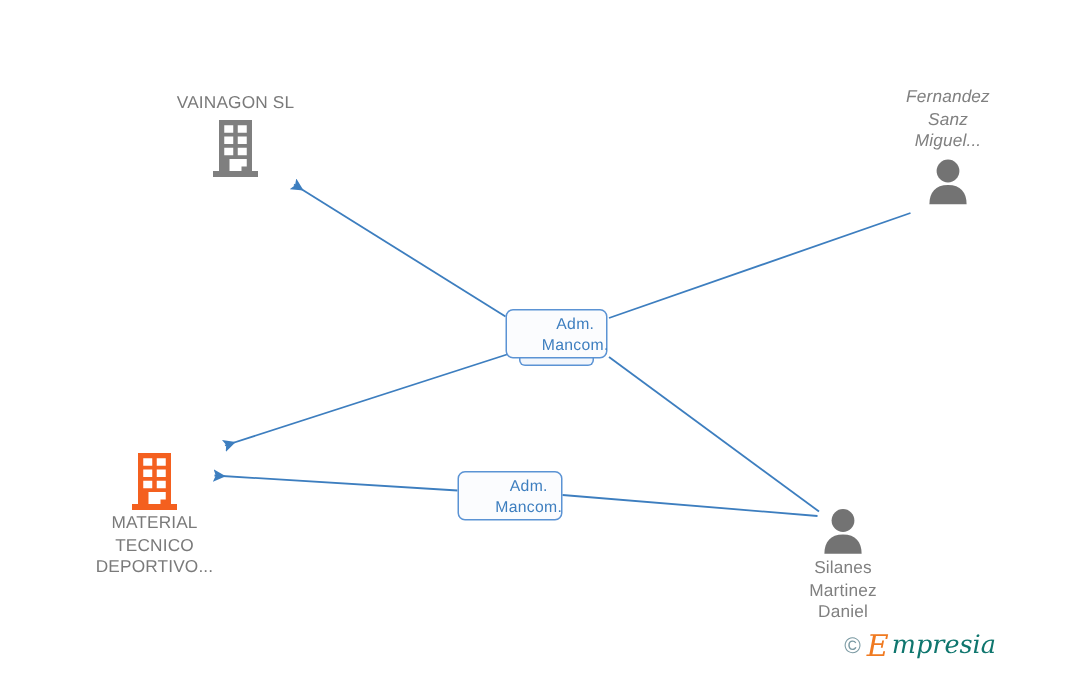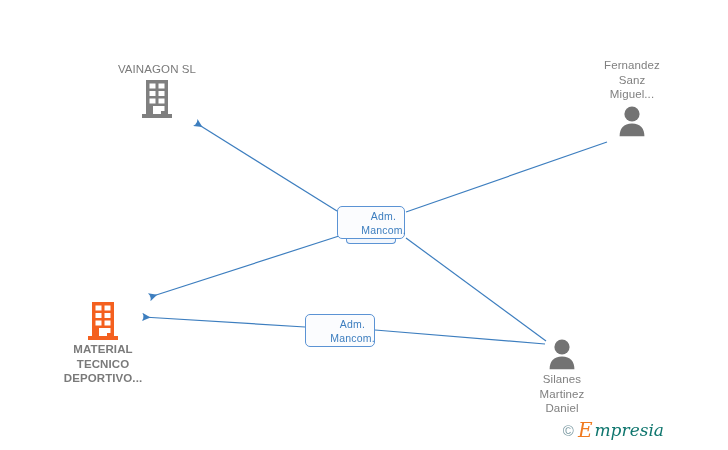--- a/index.html
+++ b/index.html
@@ -152,33 +152,33 @@
         <rect x="7.5" y="11" width="6" height="5"></rect>
         <rect x="16.5" y="11" width="6" height="5"></rect>
         <rect x="7.5" y="18.5" width="6" height="5"></rect>
         <rect x="16.5" y="18.5" width="6" height="5"></rect>
         <rect x="16.5" y="26" width="6" height="5"></rect>
         <rect x="11" y="26" width="8" height="8"></rect>
       </g>
     </svg>
   </div>
 
-  <div class="node above" style="left:632px; top:58px;">
+  <div class="node above" style="left:632px; top:58px;font-style:italic;">
     <div class="node-label">Fernandez
 Sanz
 Miguel...</div>
     <svg class="node-glyph" width="32" height="32" viewBox="0 0 32 32" xmlns="http://www.w3.org/2000/svg">
       <g fill="#737373">
         <circle cx="16" cy="9" r="7.6"></circle>
         <path d="M 16 18.4 C 7.6 18.4 3.6 23.4 3.6 31.2 L 28.4 31.2 C 28.4 23.4 24.4 18.4 16 18.4 Z"></path>
       </g>
     </svg>
   </div>
 
-  <div class="node below" style="left:103px; top:302px;font-weight:bold;">
+  <div class="node below" style="left:103px; top:302px;">
     <svg class="node-glyph" width="30" height="38" viewBox="0 0 30 38" xmlns="http://www.w3.org/2000/svg">
       <g fill="#f4601f">
         <rect x="4" y="0" width="22" height="34"></rect>
         <rect x="0" y="34" width="30" height="4"></rect>
       </g>
       <g fill="#ffffff">
         <rect x="7.5" y="3.5" width="6" height="5"></rect>
         <rect x="16.5" y="3.5" width="6" height="5"></rect>
         <rect x="7.5" y="11" width="6" height="5"></rect>
         <rect x="16.5" y="11" width="6" height="5"></rect>

